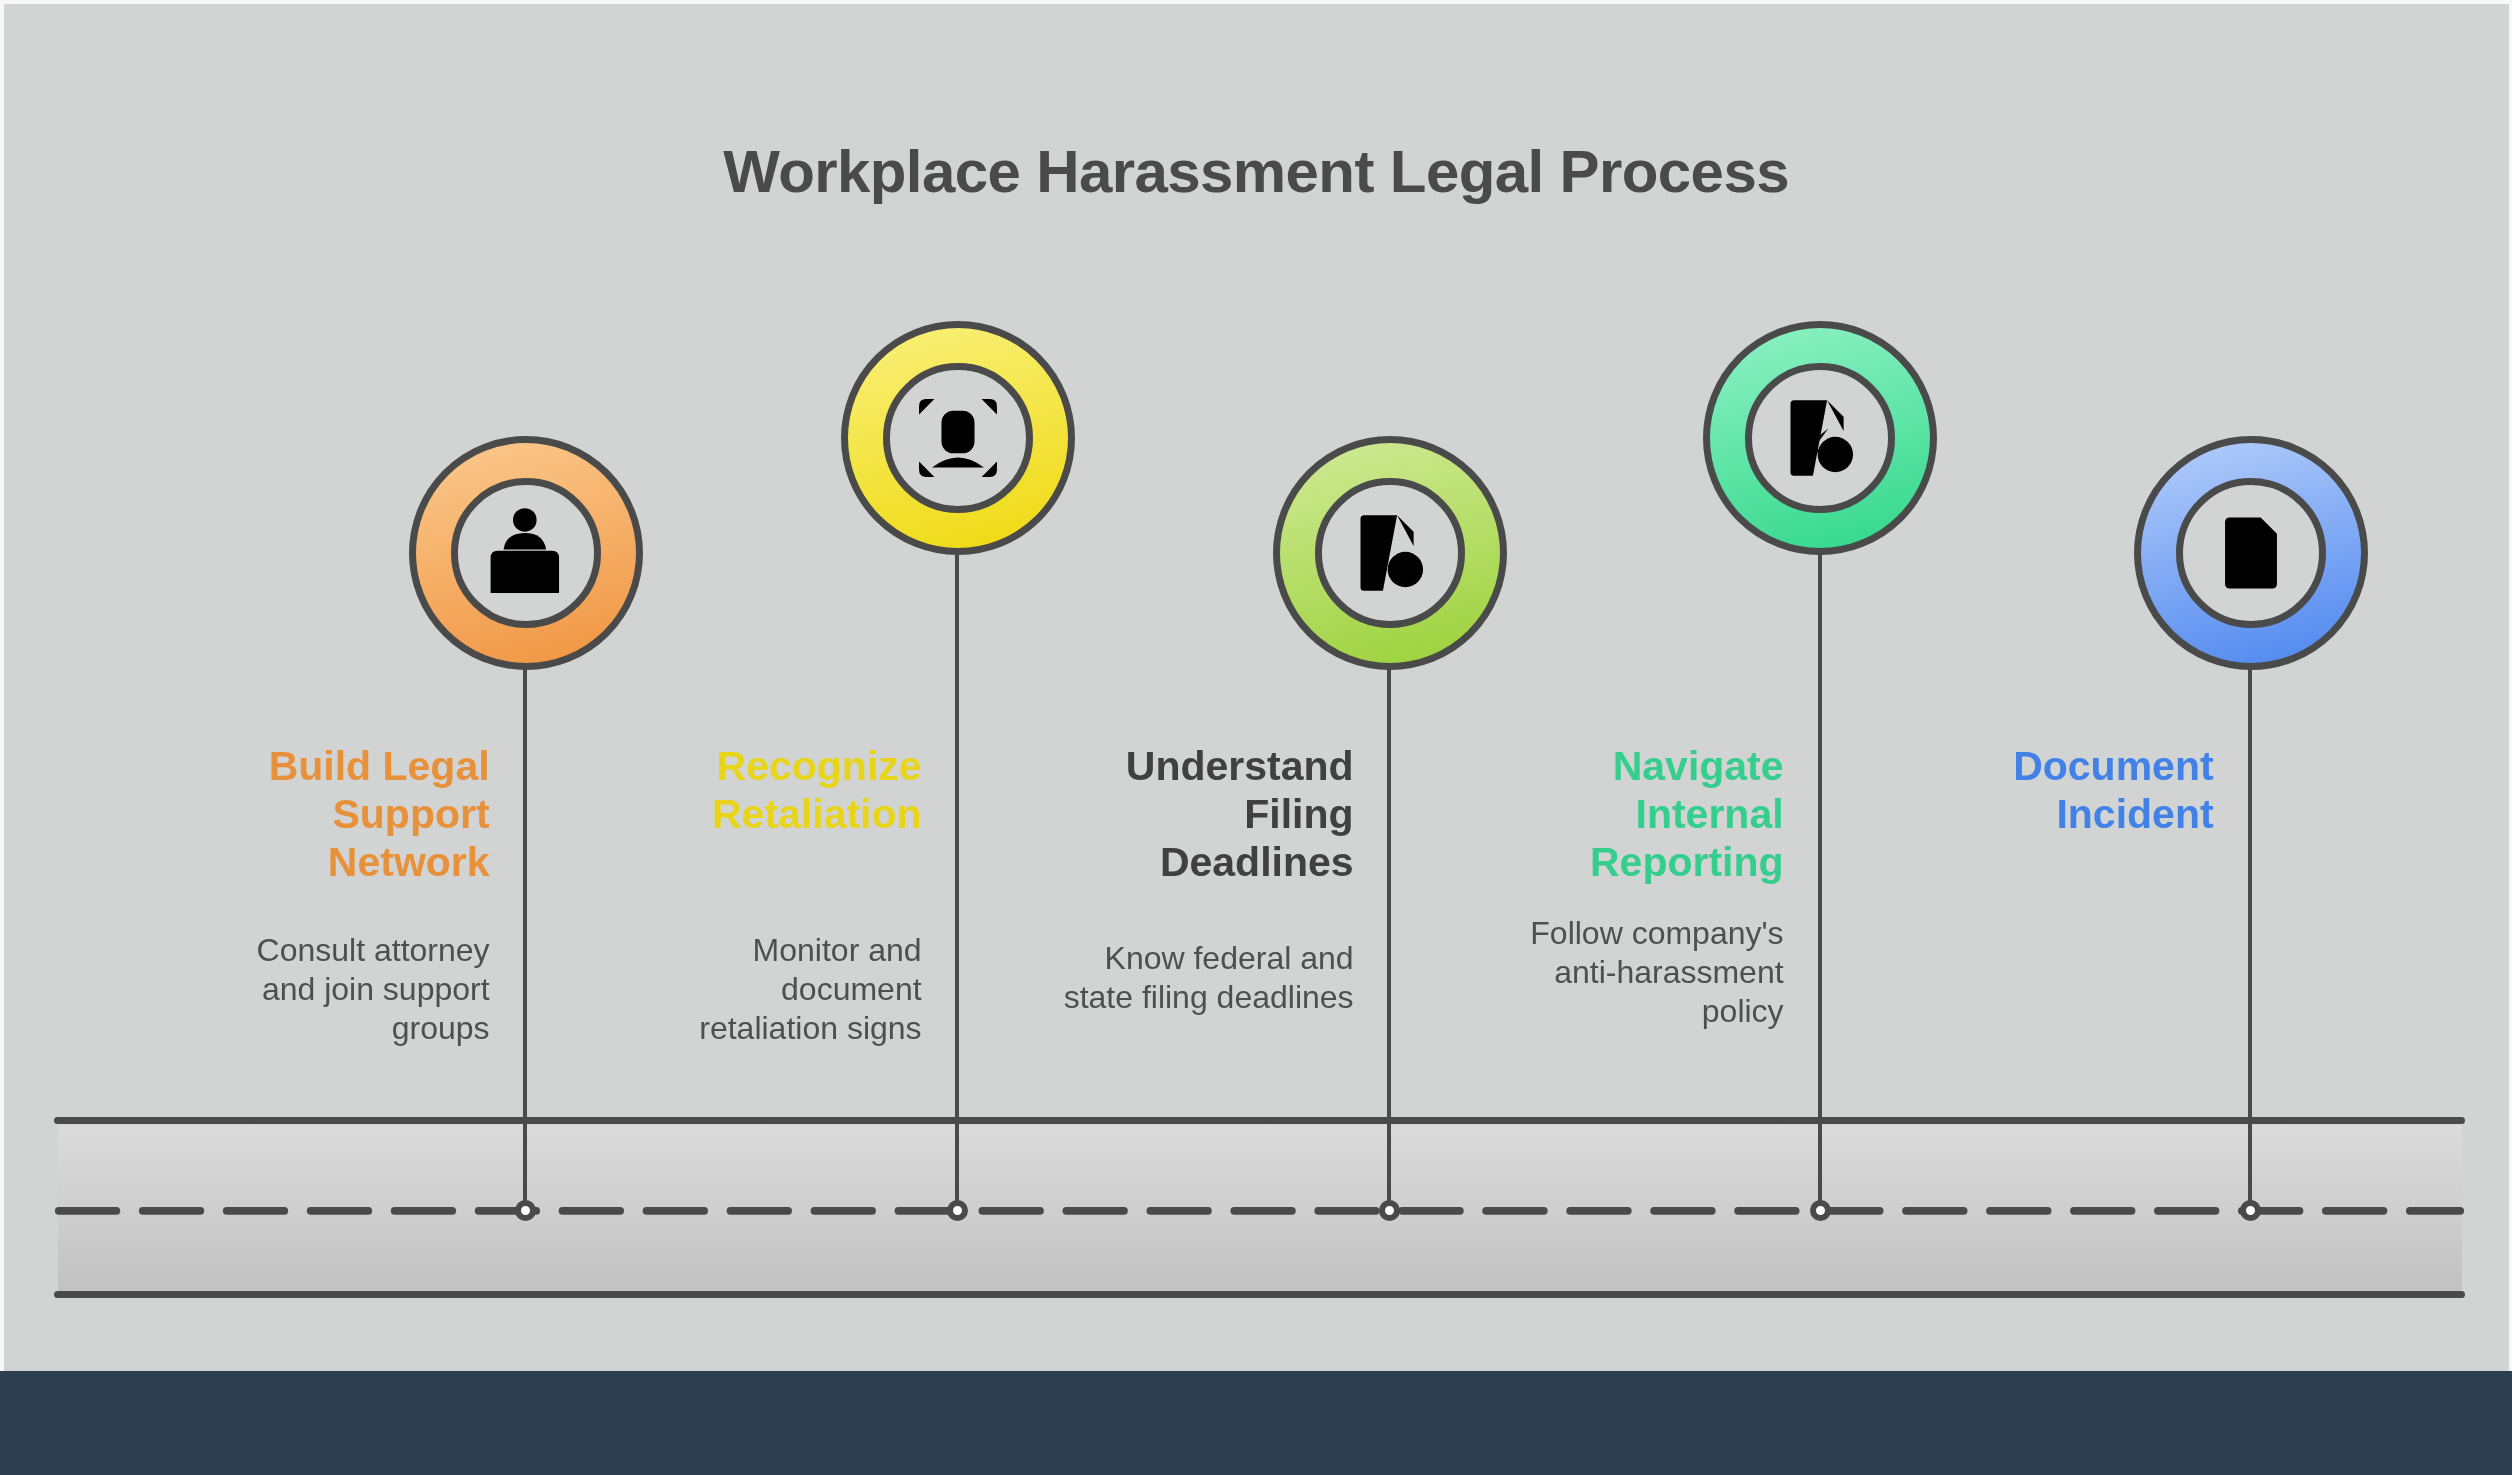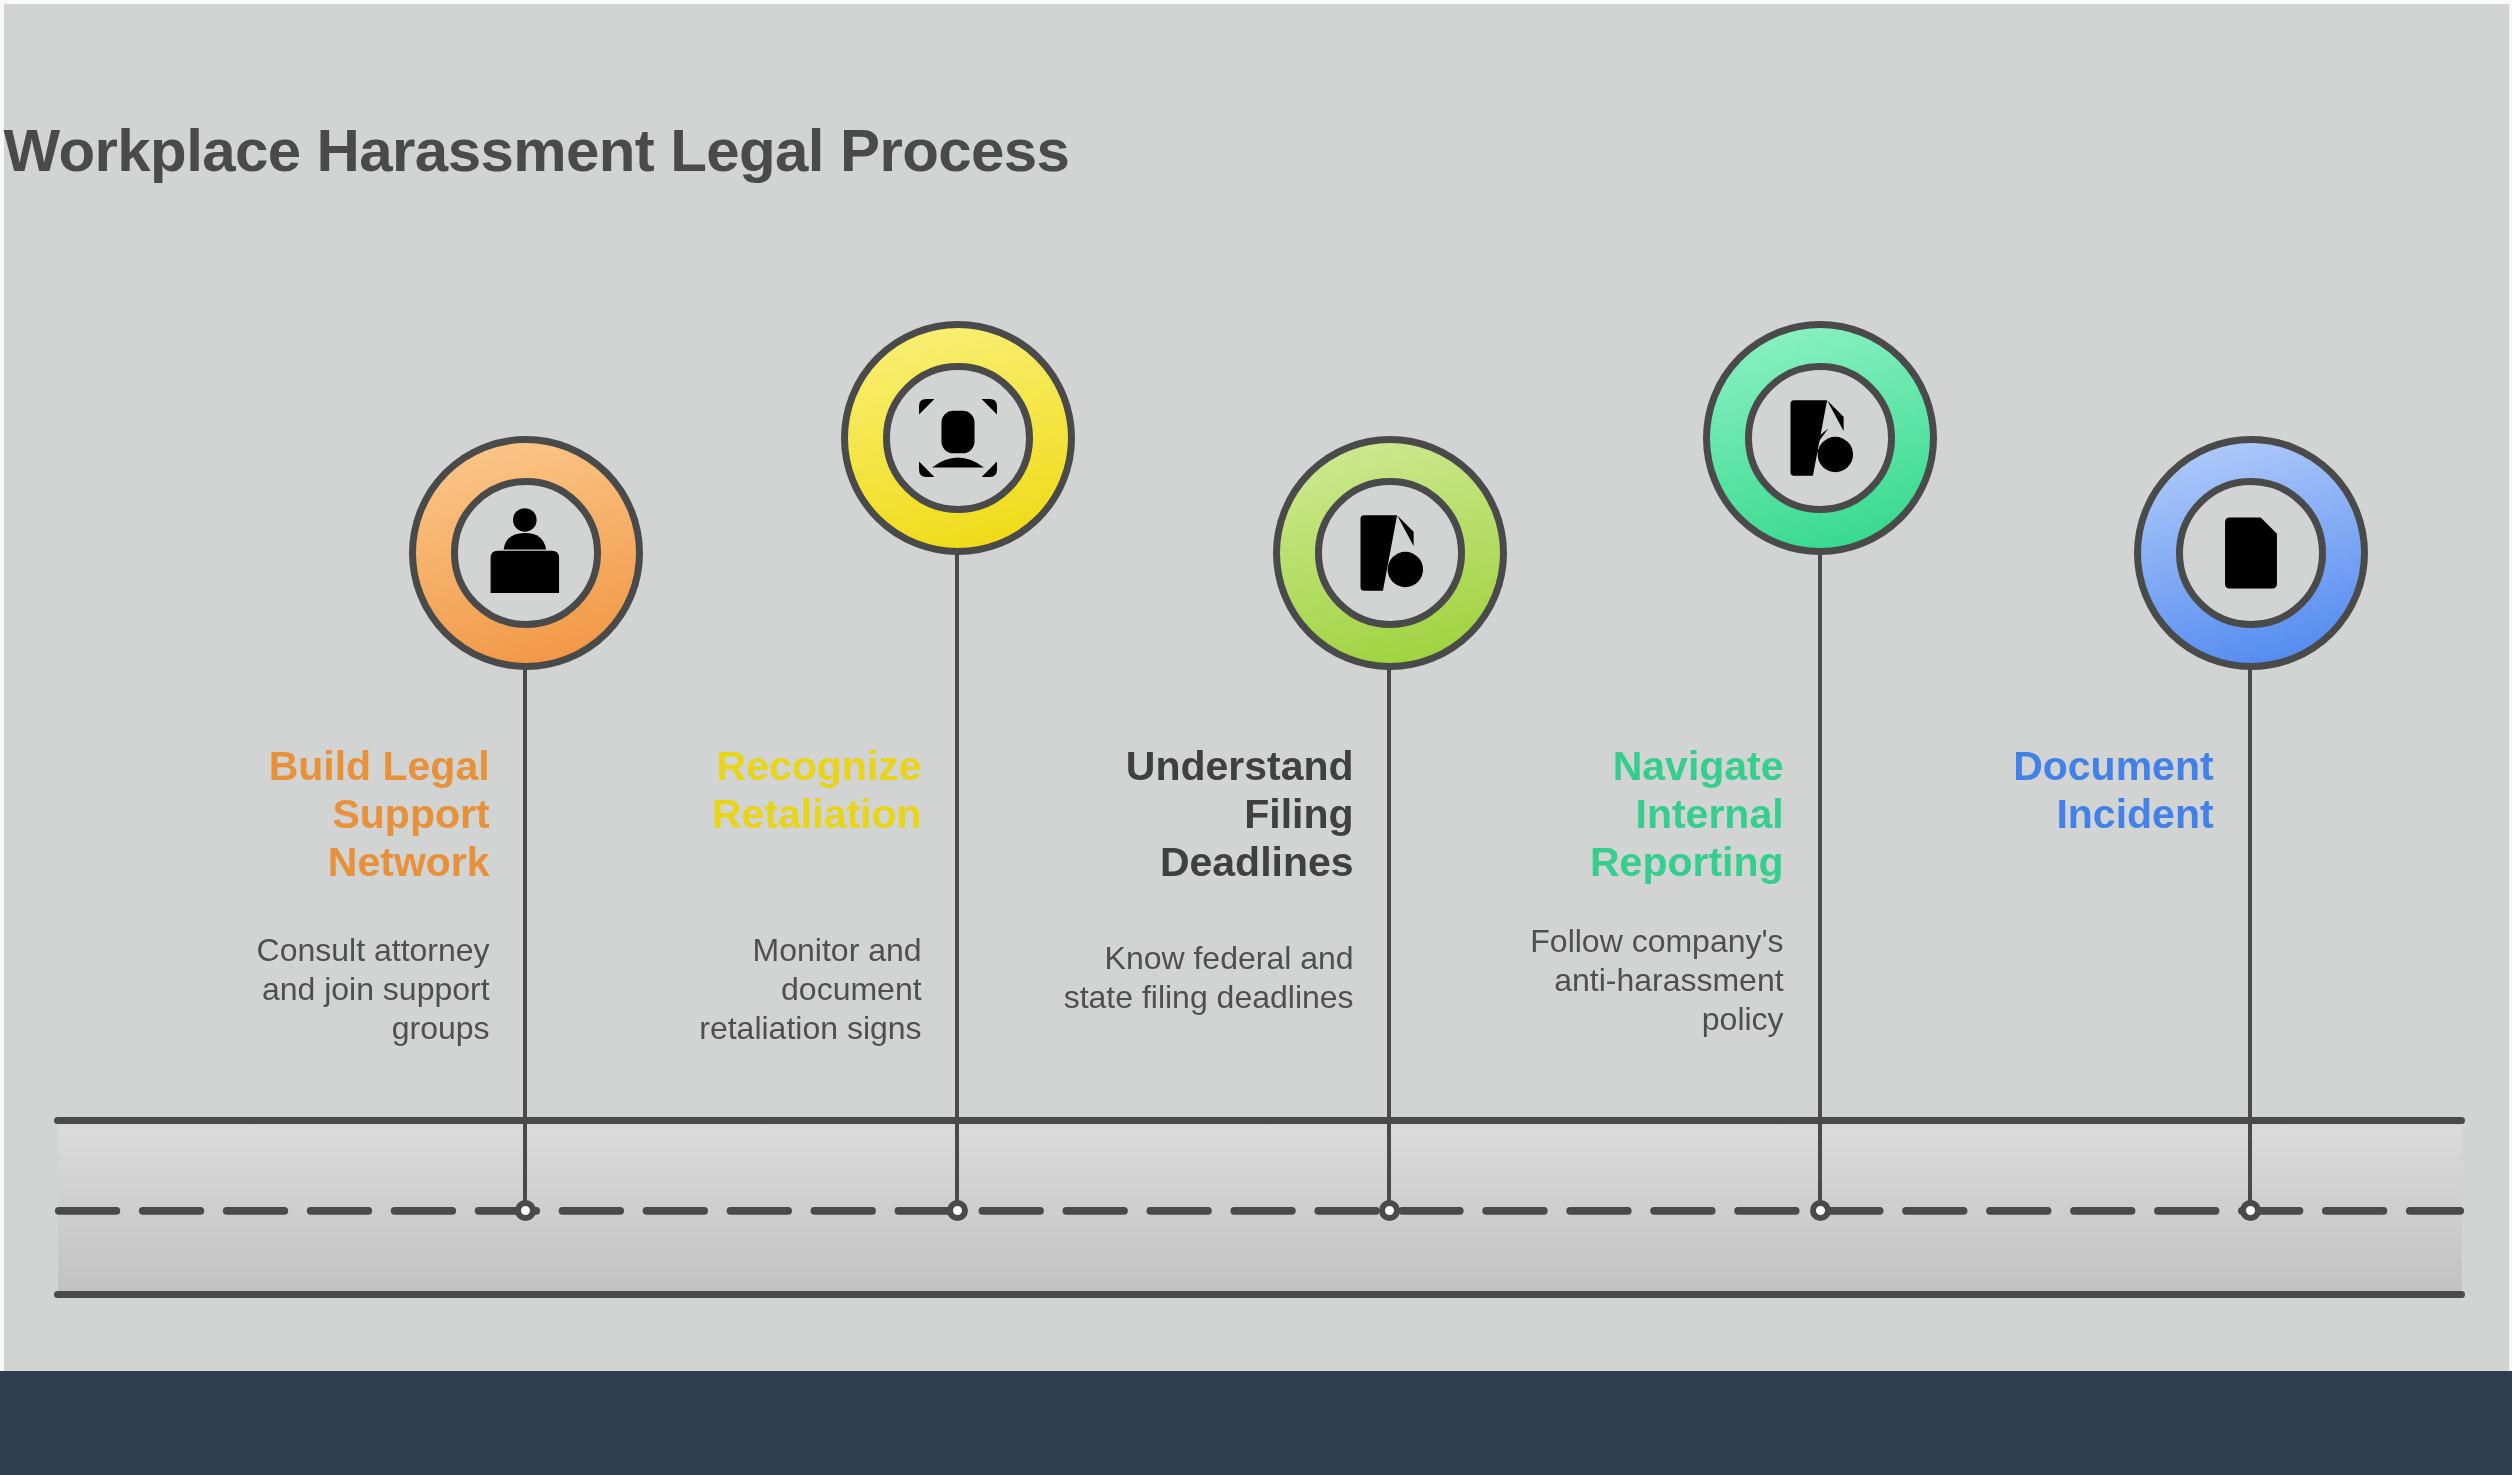--- a/index.html
+++ b/index.html
@@ -19,23 +19,23 @@
     overflow:hidden;
   }
   .canvas{
     position:absolute;
     left:3.6px; top:3.6px;
     width:2505px; height:1367px;
     background:var(--canvas-bg);
   }
   .main-title{
     position:absolute;
-    left:0; top:112px;
+    left:0; top:133px;
     width:100%;
-    text-align:left;
+    text-align:center;
     font-size:60px;
     font-weight:bold;
     color:var(--heading);
     letter-spacing:-0.6px;
   }
   
   .road-band{
     position:absolute;
     left:54px; top:1121px;
     width:2404px; height:167px;
@@ -251,21 +251,21 @@
       <div class="inner">
         <svg class="step-icon" viewBox="0 0 196 196" width="118" height="118">
               <use href="#report-info-icon" xlink:href="#report-info-icon"></use>
             </svg>
       </div>
     </div>
     <div class="step-text" style="right: 725px;">
       <div class="step-title" style="color: rgb(53, 206, 141);">Navigate
 Internal
 Reporting</div>
-      <div class="step-desc" style="margin-top: 24px;">Follow company's
+      <div class="step-desc" style="margin-top: 16px;">Follow company's
 anti-harassment
 policy</div>
     </div>
   </div>
 
   <div class="step">
     <div class="connector" style="left: 2244px; top: 661px; height: 545px;"></div>
     <div class="node-dot" style="left: 2236px; top: 1196px;"></div>
     <div class="step-circle" style="left: 2130px; top: 432px; background: linear-gradient(165deg, rgb(181, 206, 250), rgb(76, 134, 239));">
       <div class="inner">

